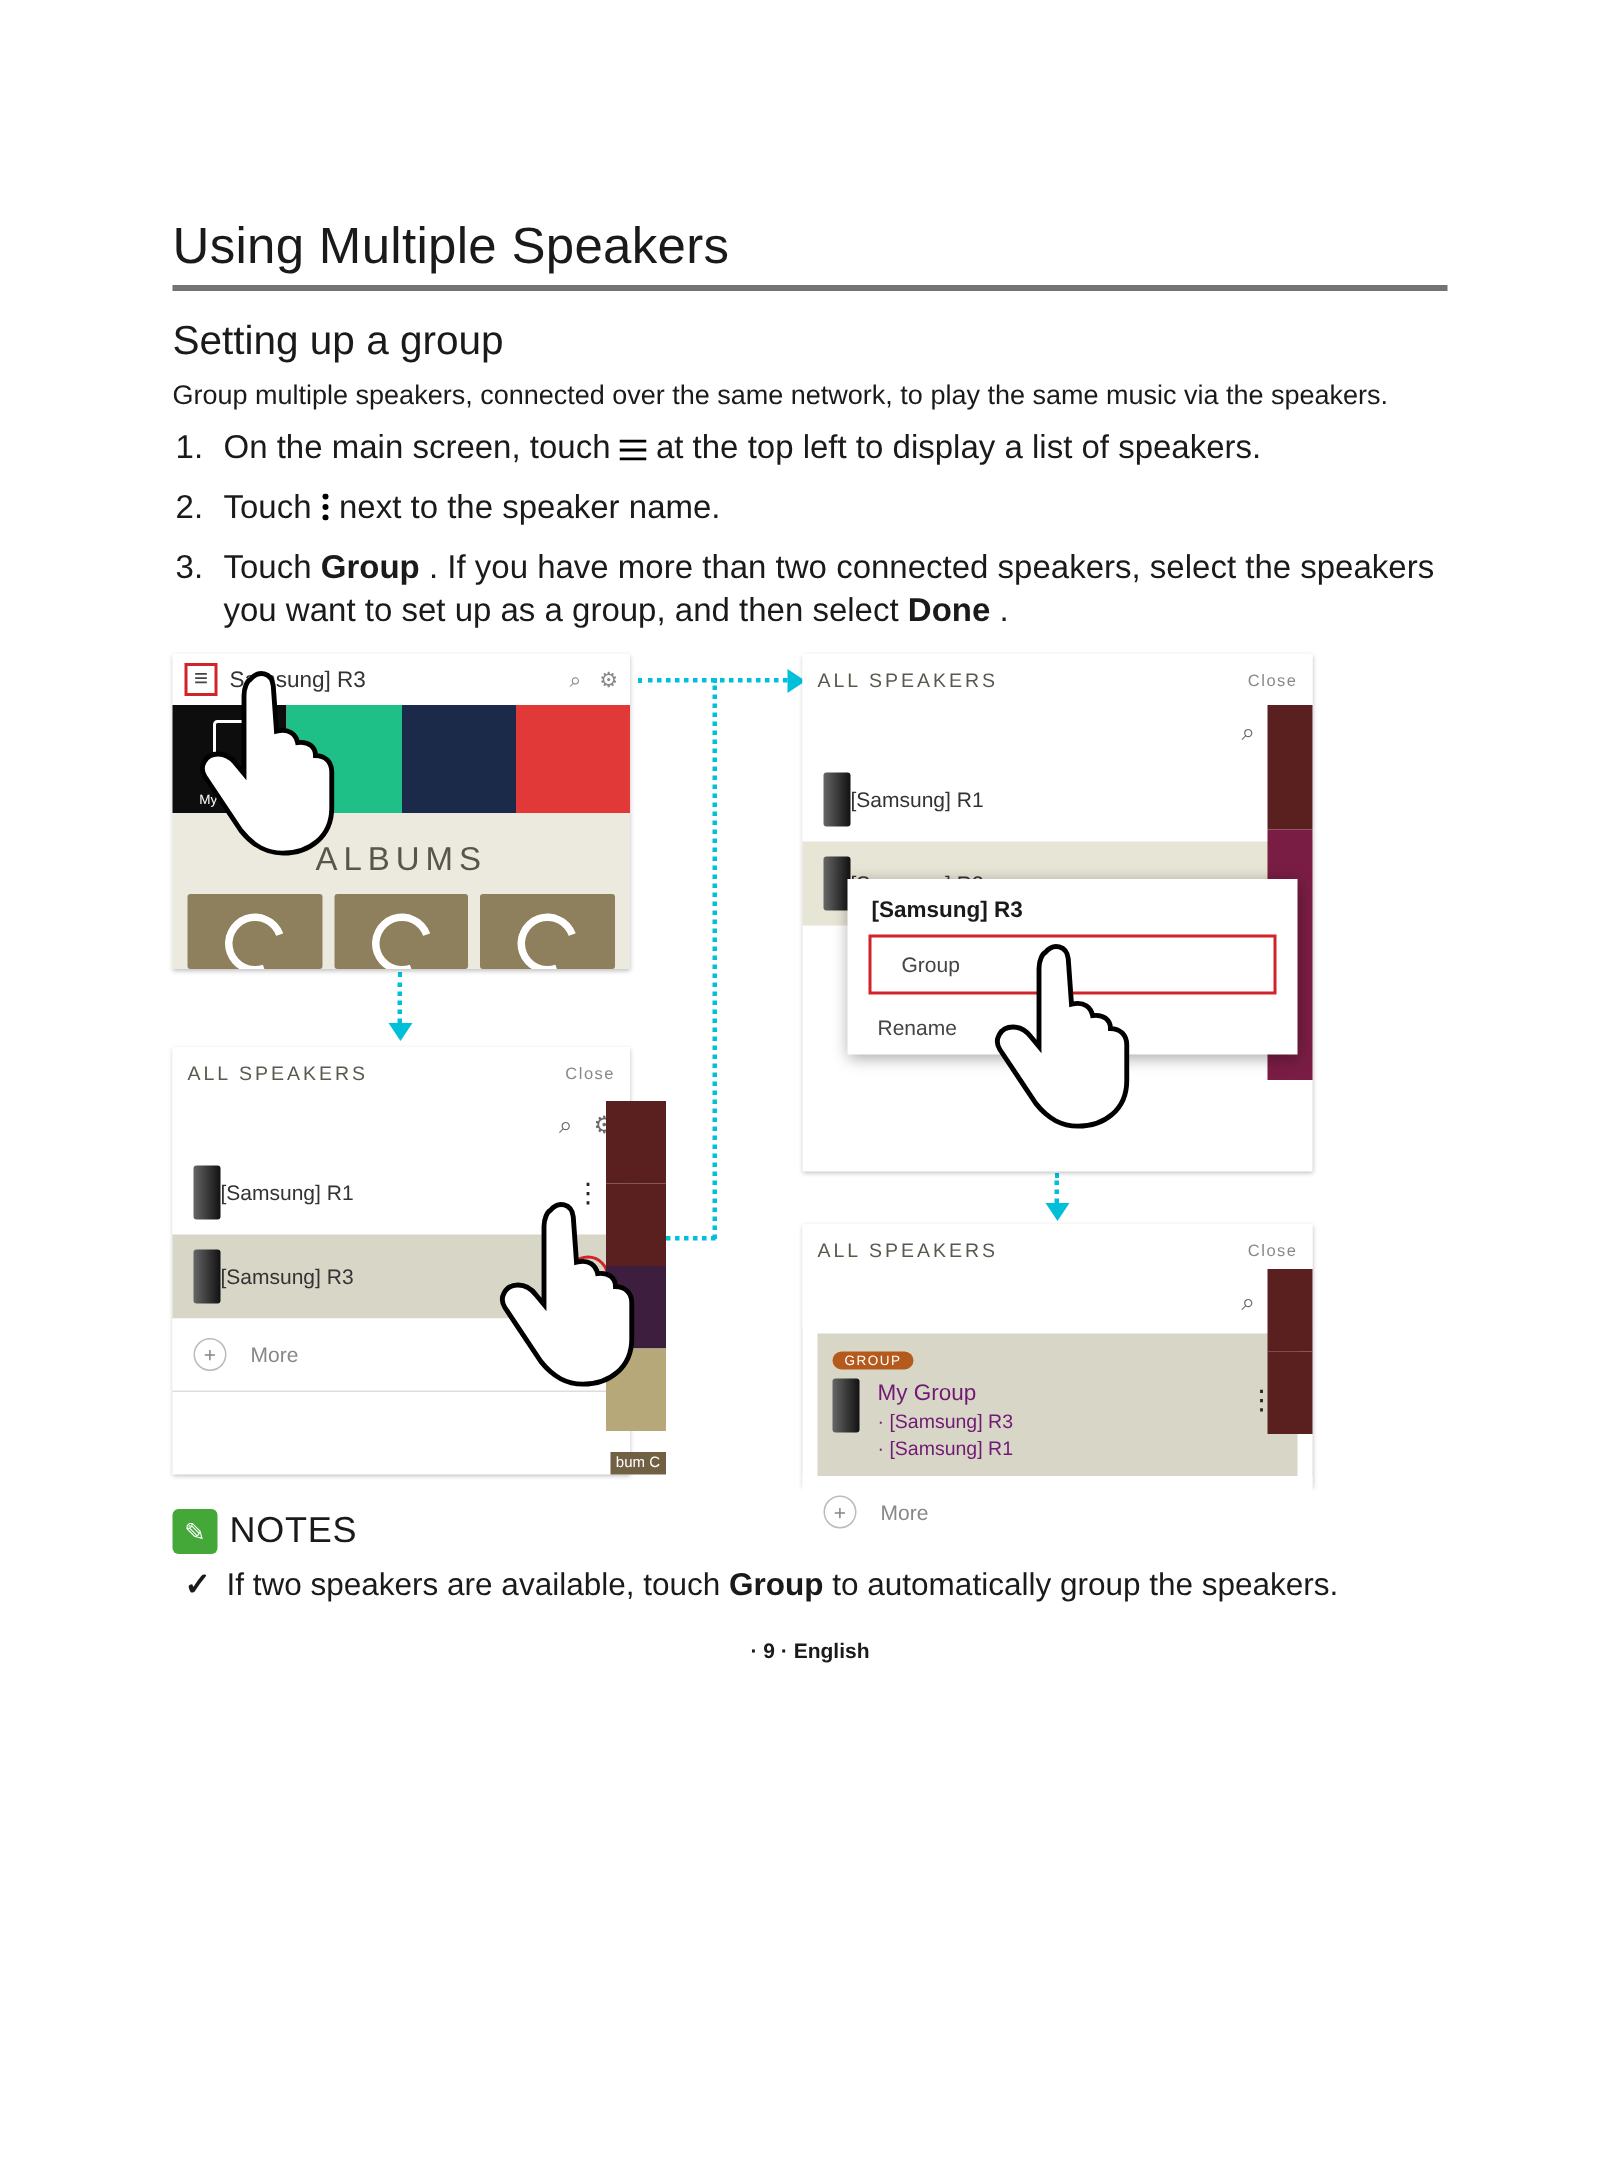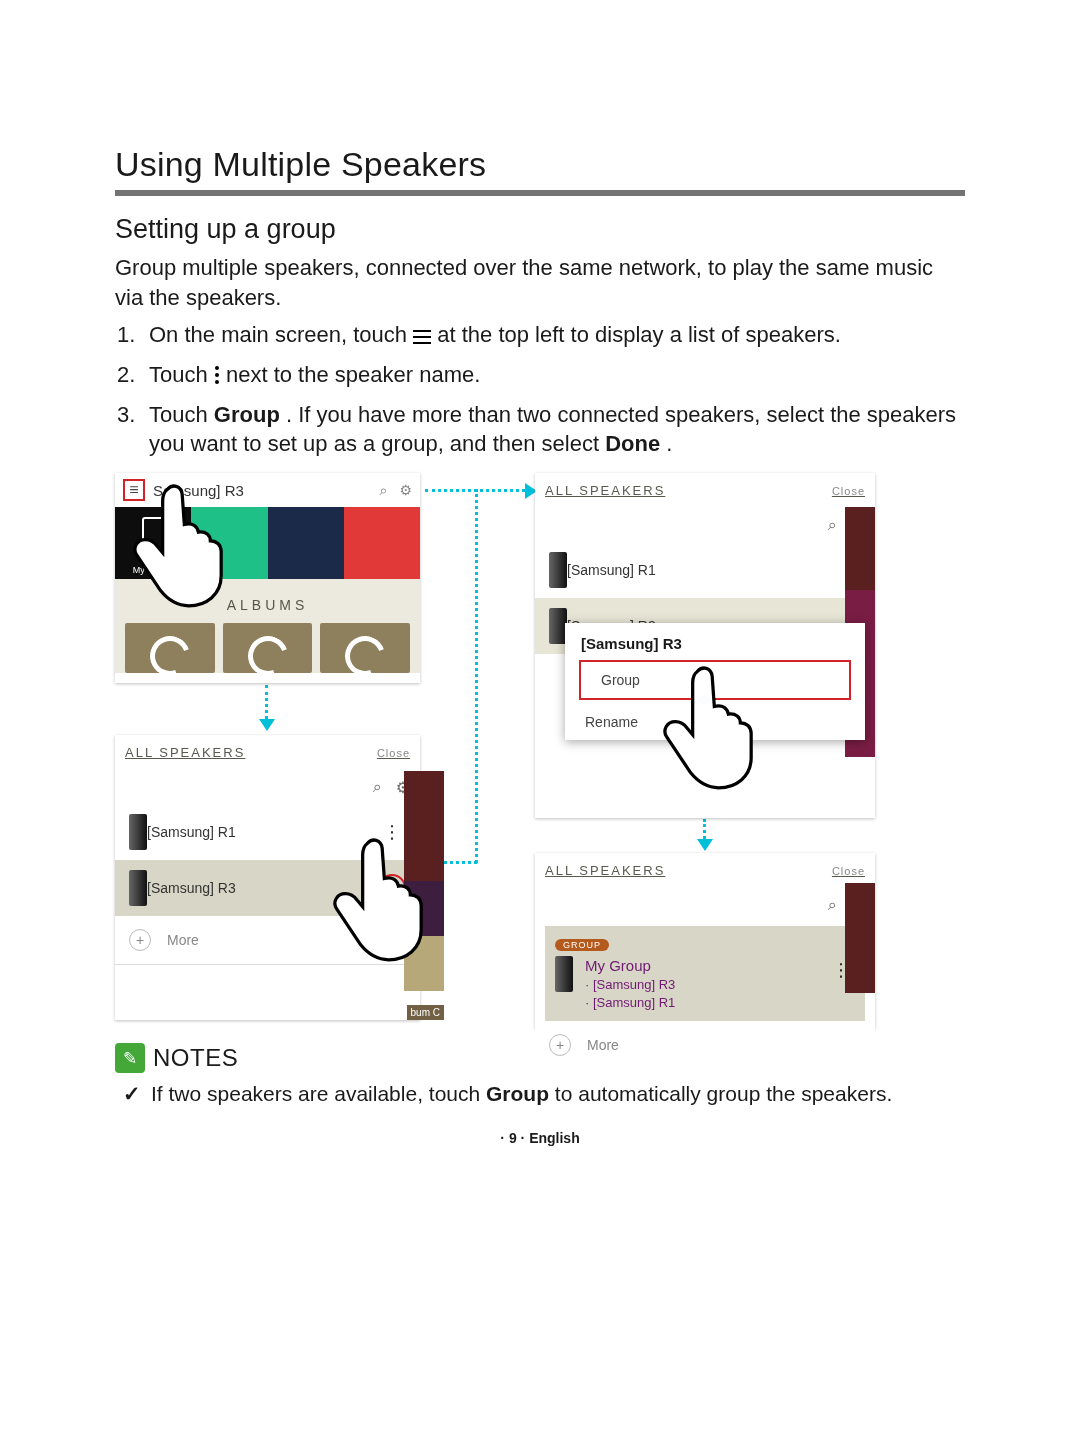--- a/index.html
+++ b/index.html
@@ -10,32 +10,32 @@
     font-family: Arial, Helvetica, sans-serif;
     color: #1a1a1a;
     position: relative;
   }
   .page {
     padding: 145px 115px 60px 115px;
   }
   .h1 {
     font-size: 34px;
     font-weight: 400;
-    border-bottom: 6px solid #737373;
+    border-bottom: 4px solid #737373;
     padding-bottom: 6px;
     margin-bottom: 18px;
     letter-spacing: 0.2px;
   }
   .h2 {
     font-size: 27px;
     font-weight: 400;
     margin-bottom: 8px;
   }
   .p {
-    font-size: 22px;
+    font-size: 18px;
     line-height: 1.35;
     margin-bottom: 8px;
     font-weight: 300;
   }
   ol.steps { list-style: none; counter-reset: st; }
   ol.steps li {
     counter-increment: st;
     font-size: 22px;
     line-height: 1.35;
     margin-bottom: 8px;
@@ -96,21 +96,21 @@
   .t-navy { background: #1c2a4a; }
   .t-red { background: #e13838; }
   .phone-ico {
     width: 22px; height: 34px; border: 2px solid #fff; border-radius: 3px;
     position: absolute; top: 10px; left: 50%; transform: translateX(-50%);
   }
   .s1 .albums {
     text-align: center;
     letter-spacing: 4px;
     color: #57564c;
-    font-size: 14px;
+    font-size: 22px;
     padding: 18px 0 10px;
     background: #eceade;
   }
   .s1 .album-row {
     display: flex; gap: 8px; padding: 0 10px 0;
     background: #eceade;
     height: 50px;
     overflow: hidden;
   }
   .album-thumb {
@@ -132,21 +132,20 @@
     width: 110px; height: 130px;
     pointer-events: none;
   }
 
   
   .s2 { left: 0; top: 262px; width: 305px; height: 285px; }
   .panel-header {
     display:flex; align-items:center; padding: 10px 10px;
     font-size: 13px; letter-spacing: 2px; color: #5a594f;
     background: #fff;
-    text-decoration: underline;
   }
   .panel-header .close { margin-left: auto; font-size: 11px; letter-spacing: 1px; color: #888; }
   .panel-under {
     height: 34px; display:flex; justify-content:flex-end; align-items:center;
     gap: 14px; padding-right: 10px; color:#6b6b6b;
     background:#fff;
   }
   .speaker-row {
     display:flex; align-items:center;
     height: 56px; padding: 0 14px; 

